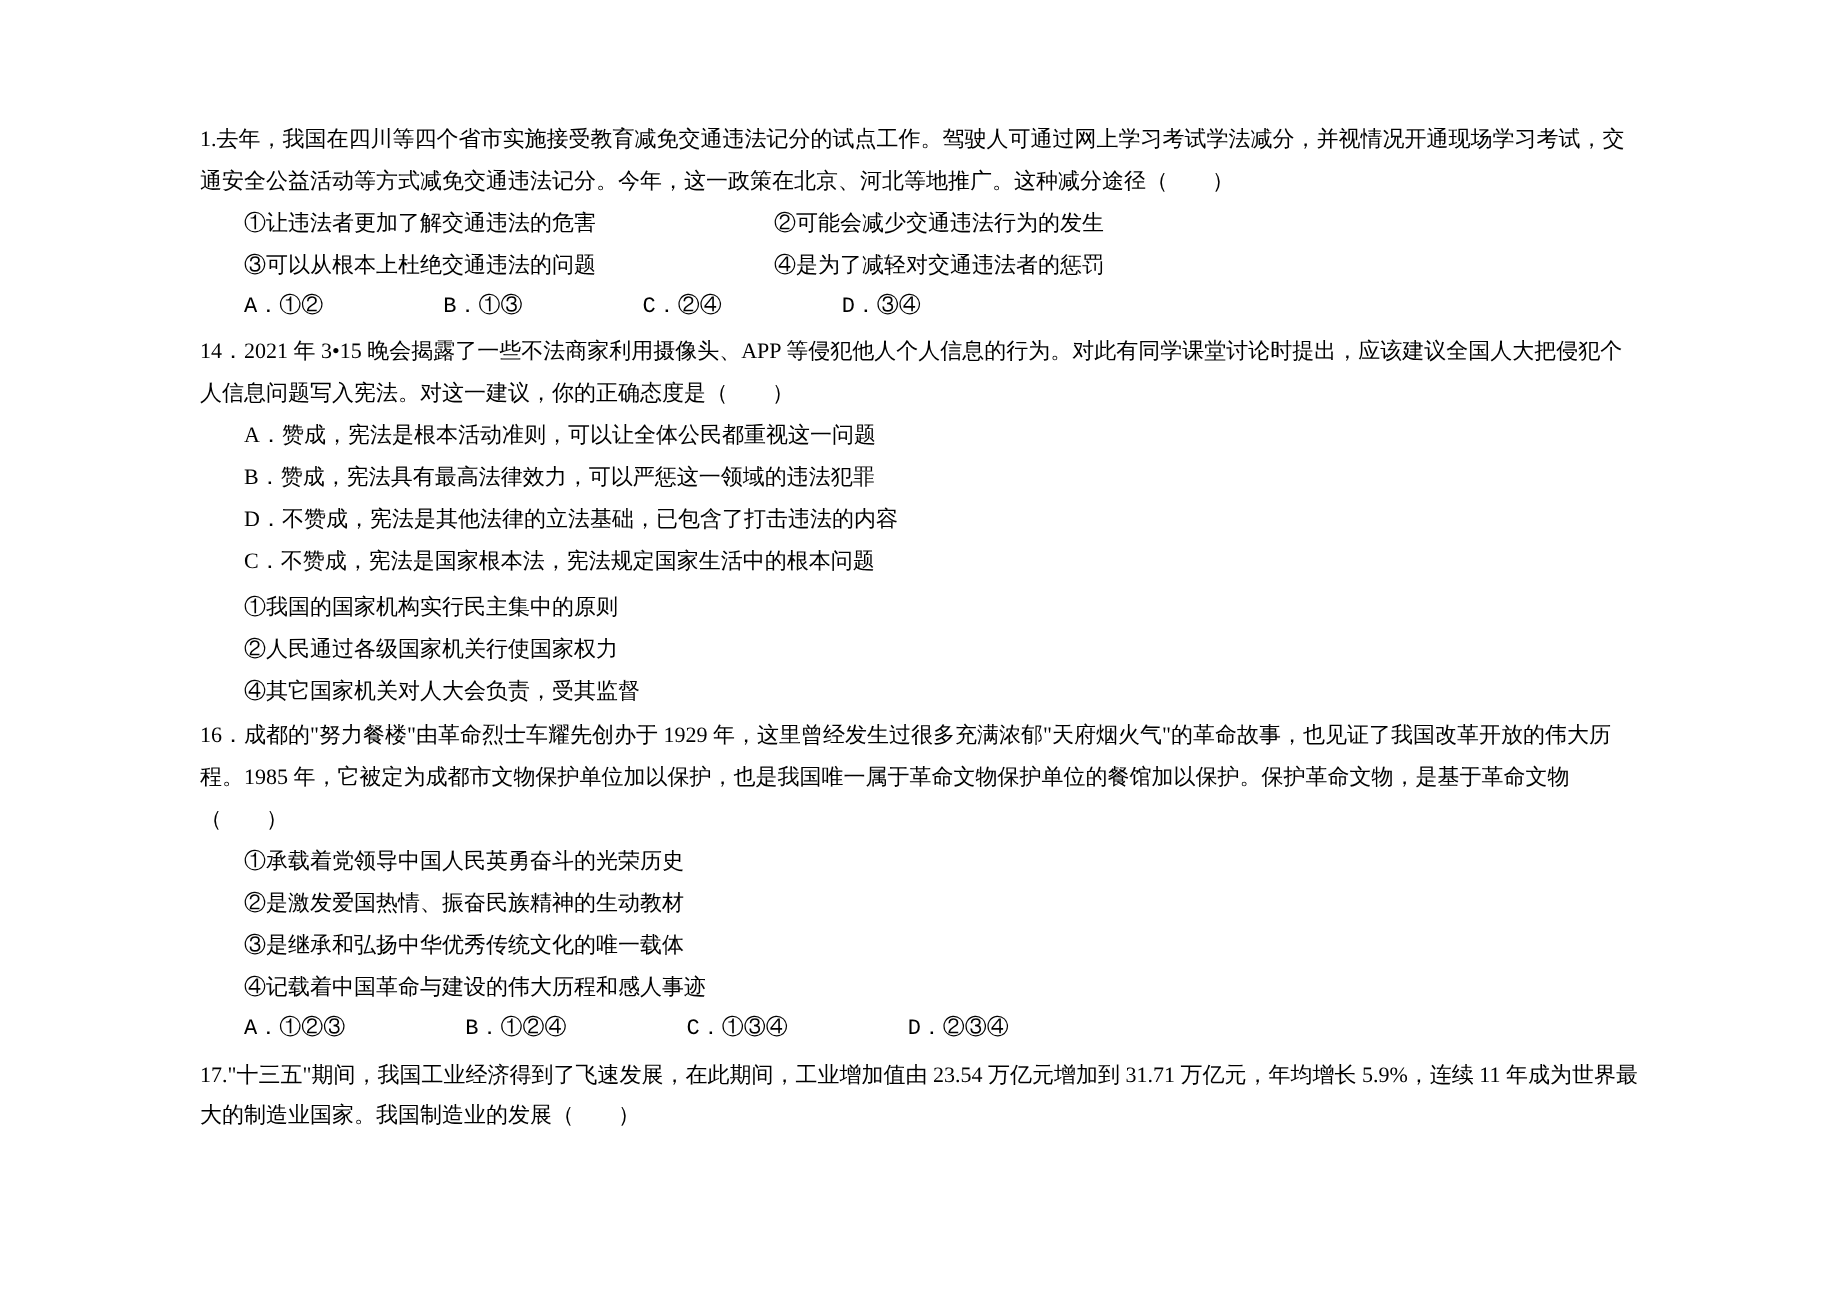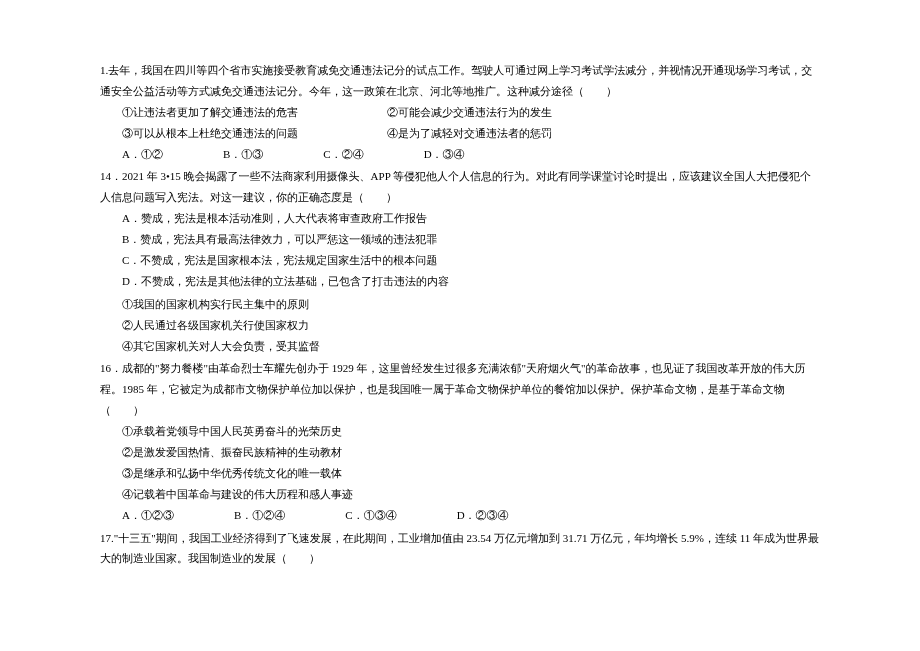--- a/index.html
+++ b/index.html
@@ -9,21 +9,21 @@
       line-height: 1.9;
       color: #000;
       background: #fff;
       padding: 60px 100px 40px 100px;
       width: 920px;
     }
     .question { margin-bottom: 2px; }
     .stem { }
     .indent { padding-left: 2em; }
     .options-row { padding-left: 2em; display: flex; }
-    .options-row span { margin-right: 60px; }
+    .options-row span { margin-right: 60px; font-family: Liberation Mono, monospace; }
     .two-col { padding-left: 2em; display: flex; }
     .two-col .left { width: 225px; }
     .two-col .right { flex: 1; margin-left: 40px; }
   </style>
 </head>
 <body>
 
 <div class="question">
   <div class="stem">1.去年，我国在四川等四个省市实施接受教育减免交通违法记分的试点工作。驾驶人可通过网上学习考试学法减分，并视情况开通现场学习考试，交通安全公益活动等方式减免交通违法记分。今年，这一政策在北京、河北等地推广。这种减分途径（　　）</div>
   <div class="two-col">
@@ -37,24 +37,24 @@
   <div class="options-row">
     <span>A．①②</span>
     <span>B．①③</span>
     <span>C．②④</span>
     <span>D．③④</span>
   </div>
 </div>
 
 <div class="question">
   <div class="stem">14．2021 年 3•15 晚会揭露了一些不法商家利用摄像头、APP 等侵犯他人个人信息的行为。对此有同学课堂讨论时提出，应该建议全国人大把侵犯个人信息问题写入宪法。对这一建议，你的正确态度是（　　）</div>
-  <div class="indent">A．赞成，宪法是根本活动准则，人大代表将审查政府工作报告</div>
+  <div class="indent">A．赞成，宪法是根本活动准则，可以让全体公民都重视这一问题</div>
   <div class="indent">B．赞成，宪法具有最高法律效力，可以严惩这一领域的违法犯罪</div>
+  <div class="indent">D．不赞成，宪法是其他法律的立法基础，已包含了打击违法的内容</div>
   <div class="indent">C．不赞成，宪法是国家根本法，宪法规定国家生活中的根本问题</div>
-  <div class="indent">D．不赞成，宪法是其他法律的立法基础，已包含了打击违法的内容</div>
 </div>
 
 <div class="question">
   <div class="indent">①我国的国家机构实行民主集中的原则</div>
   <div class="indent">②人民通过各级国家机关行使国家权力</div>
   <div class="indent">④其它国家机关对人大会负责，受其监督</div>
 </div>
 
 <div class="question">
   <div class="stem">16．成都的"努力餐楼"由革命烈士车耀先创办于 1929 年，这里曾经发生过很多充满浓郁"天府烟火气"的革命故事，也见证了我国改革开放的伟大历程。1985 年，它被定为成都市文物保护单位加以保护，也是我国唯一属于革命文物保护单位的餐馆加以保护。保护革命文物，是基于革命文物（　　）</div>

